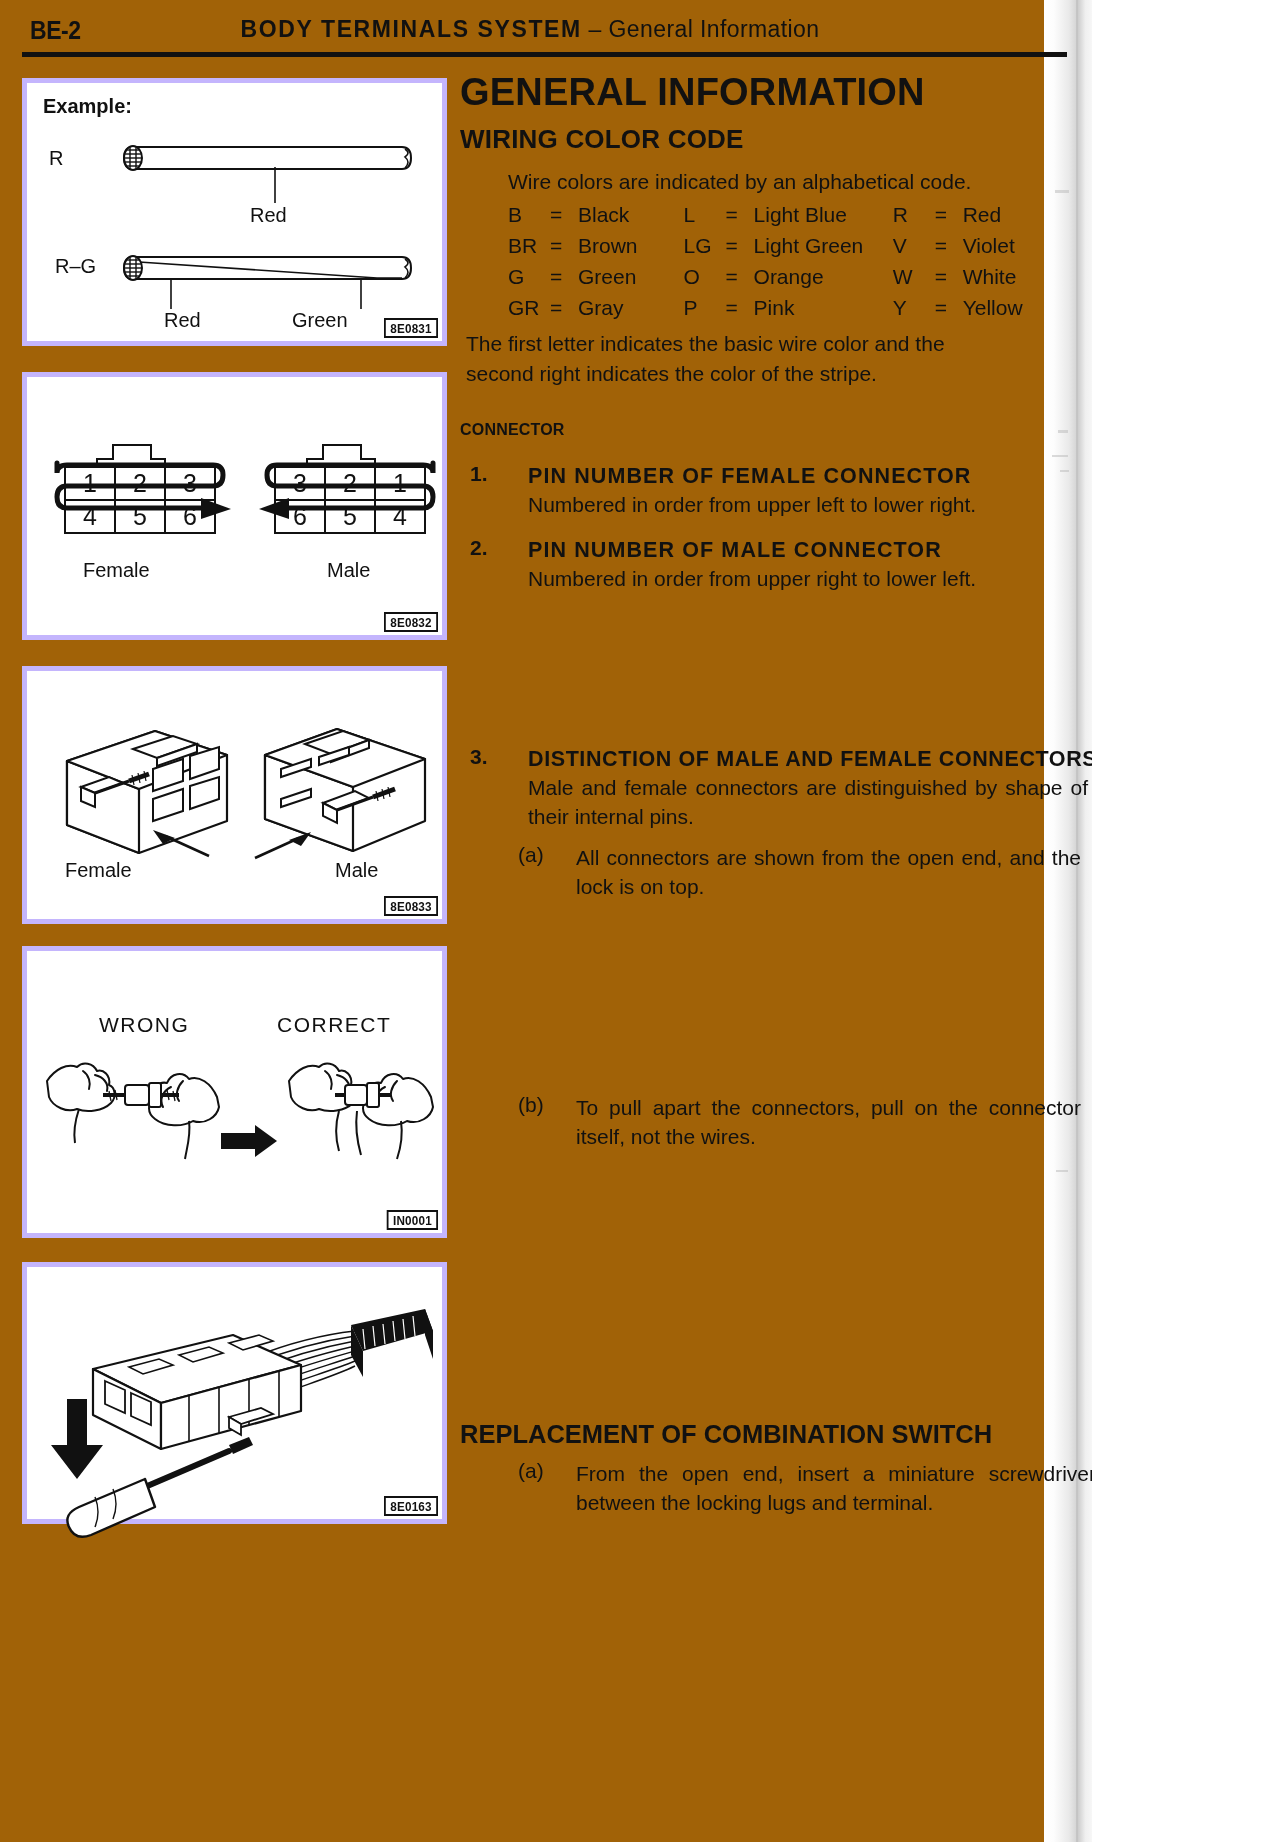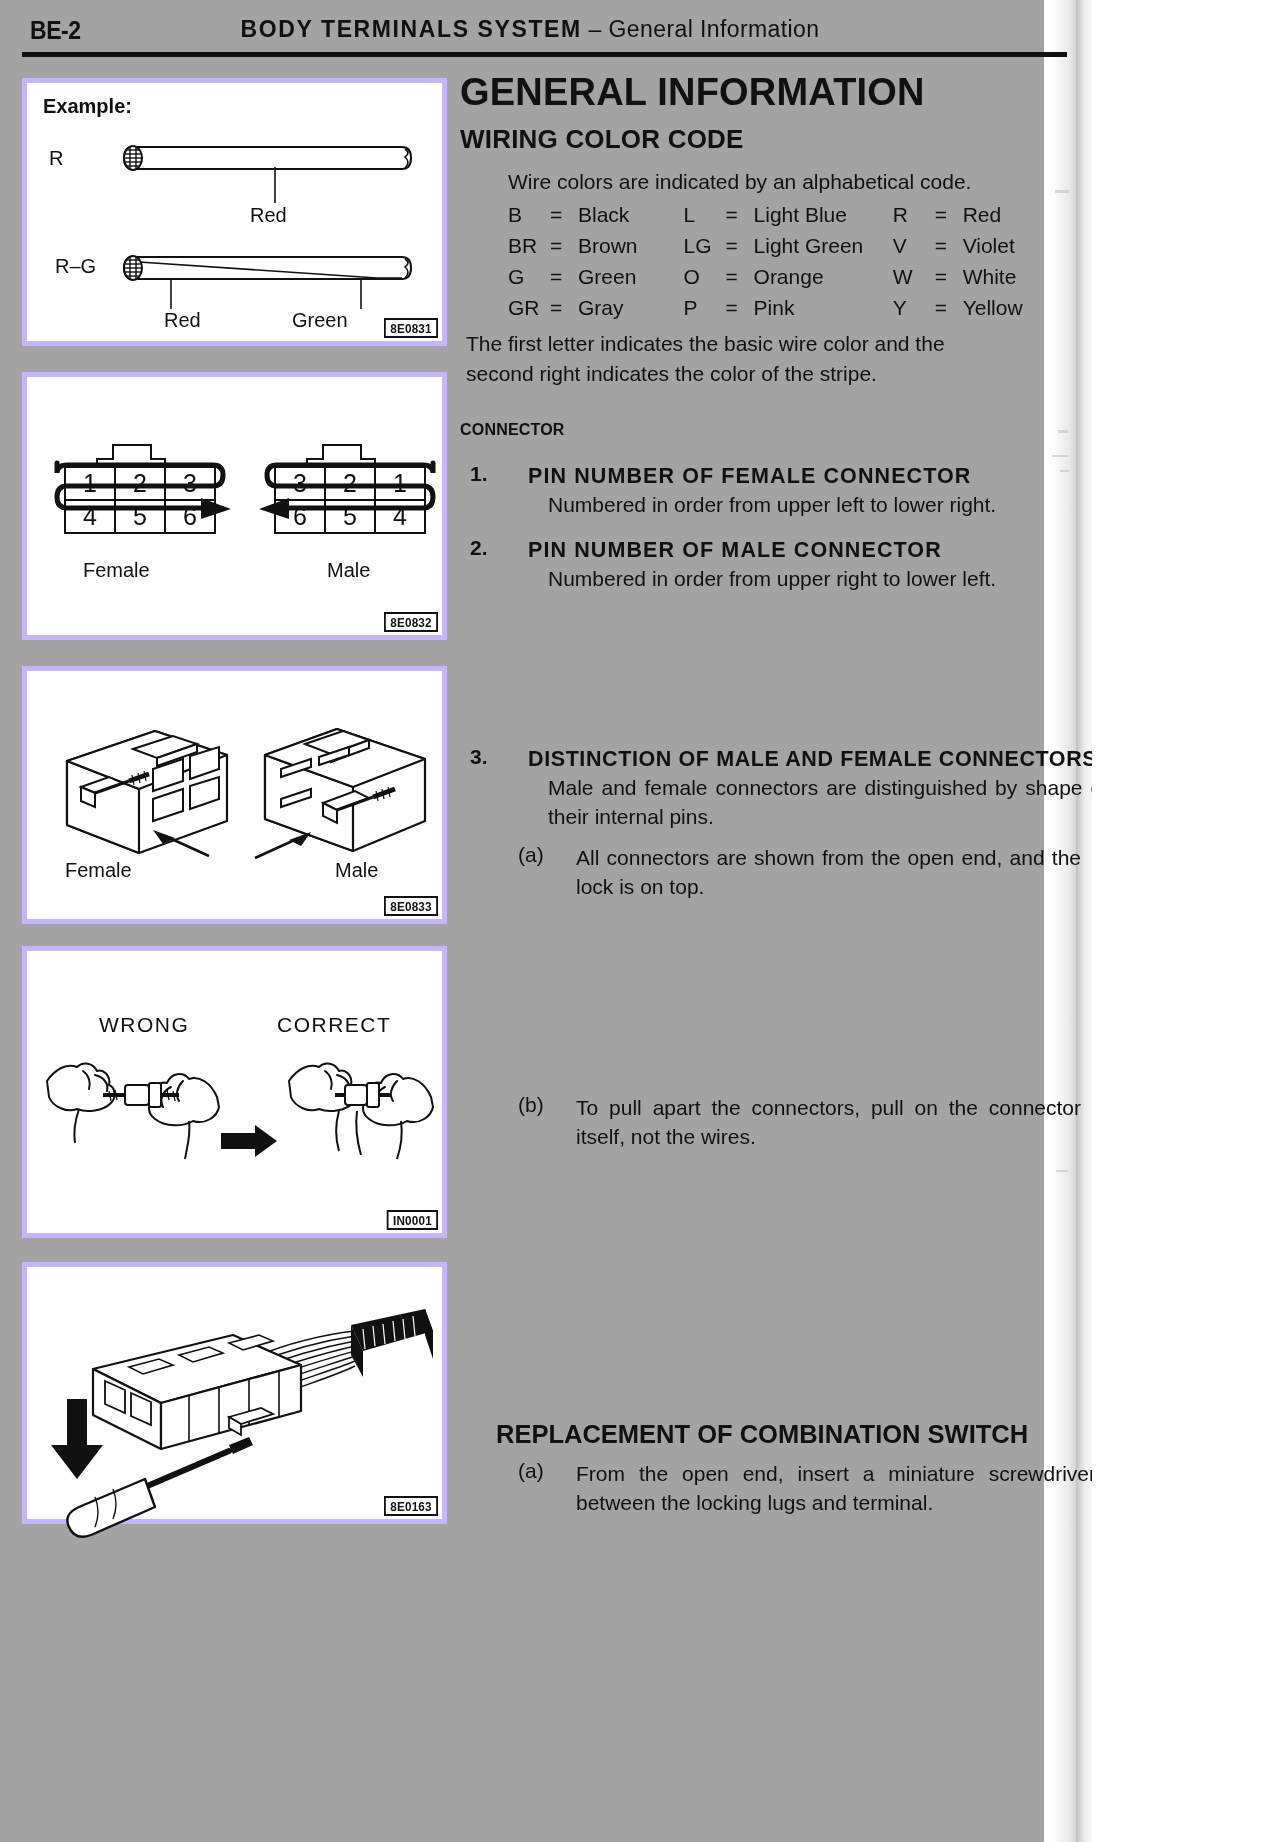--- a/index.html
+++ b/index.html
@@ -7,21 +7,21 @@
     width:1092px;
     background:#ffffff;
     font-family:"Liberation Sans", sans-serif;
     color:#111;
     -webkit-font-smoothing:antialiased;
   }
   .page{
     position:relative;
     width:1092px;
     height:1842px;
-    background:#a3a3a3;
+    background:#a16207;
     overflow:hidden;
   }
   
   .scan-edge{
     position:absolute; top:0; right:0; width:48px; height:100%;
     background:linear-gradient(to right,#ffffff 0%,#fdfdfd 20%,#e9e9e9 52%,#cfcfcf 72%,#efefef 86%,#f7f7f7 100%);
     pointer-events:none;
   }
   .scan-edge:after{
     content:""; position:absolute; top:0; right:14px; width:2px; height:100%;
@@ -82,21 +82,21 @@
   .body-txt{
     font-size:21px; line-height:30px; letter-spacing:0px;
   }
   .indent{margin-left:48px;}
   .num-item{position:relative; margin-left:10px;}
   .num-item .num{position:absolute; left:0; top:0; font-weight:bold; font-size:21px;}
   .num-item .heading{
     margin-left:58px; font-weight:bold; font-size:21.5px; letter-spacing:1.1px;
     line-height:28px; white-space:nowrap;
   }
-  .num-item .desc{margin-left:78px; font-size:21px; line-height:29px;}
+  .num-item .desc{margin-left:58px; font-size:21px; line-height:29px;}
   .alpha-item{position:relative; margin-left:58px;}
   .alpha-item .al{position:absolute; left:0; top:0; font-size:21px;}
   .alpha-item .txt{margin-left:58px; font-size:21px; line-height:29px; text-align:justify;}
 
   
   .cc-table{margin-left:48px; margin-top:2px;}
   .cc-row{display:flex; font-size:21px; line-height:31px;}
   .cc-col{display:flex;}
   .cc-col.c1{width:178px;}
   .cc-col.c2{width:212px;}
@@ -560,21 +560,21 @@
     <div class="alpha-item" style="margin-top:12px;">
       <span class="al">(a)</span>
       <div class="txt" style="width:505px;">All connectors are shown from the open end, and the lock is on top.</div>
     </div>
 
     <div class="alpha-item" style="margin-top:192px;">
       <span class="al">(b)</span>
       <div class="txt" style="width:505px;">To pull apart the connectors, pull on the connector itself, not the wires.</div>
     </div>
 
-    <h2 class="sec" style="margin-top:268px; font-size:25.5px; letter-spacing:0px; white-space:nowrap;margin-left:36px;">REPLACEMENT OF COMBINATION SWITCH</h2>
+    <h2 class="sec" style="margin-top:268px; font-size:25.5px; letter-spacing:0px; white-space:nowrap;">REPLACEMENT OF COMBINATION SWITCH</h2>
 
 
     <div class="alpha-item" style="margin-top:10px;">
       <span class="al">(a)</span>
       <div class="txt" style="width:520px;">From  the  open  end,  insert  a  miniature  screwdriver between the locking lugs and terminal.</div>
     </div>
 
   </div>
 
 </div>

